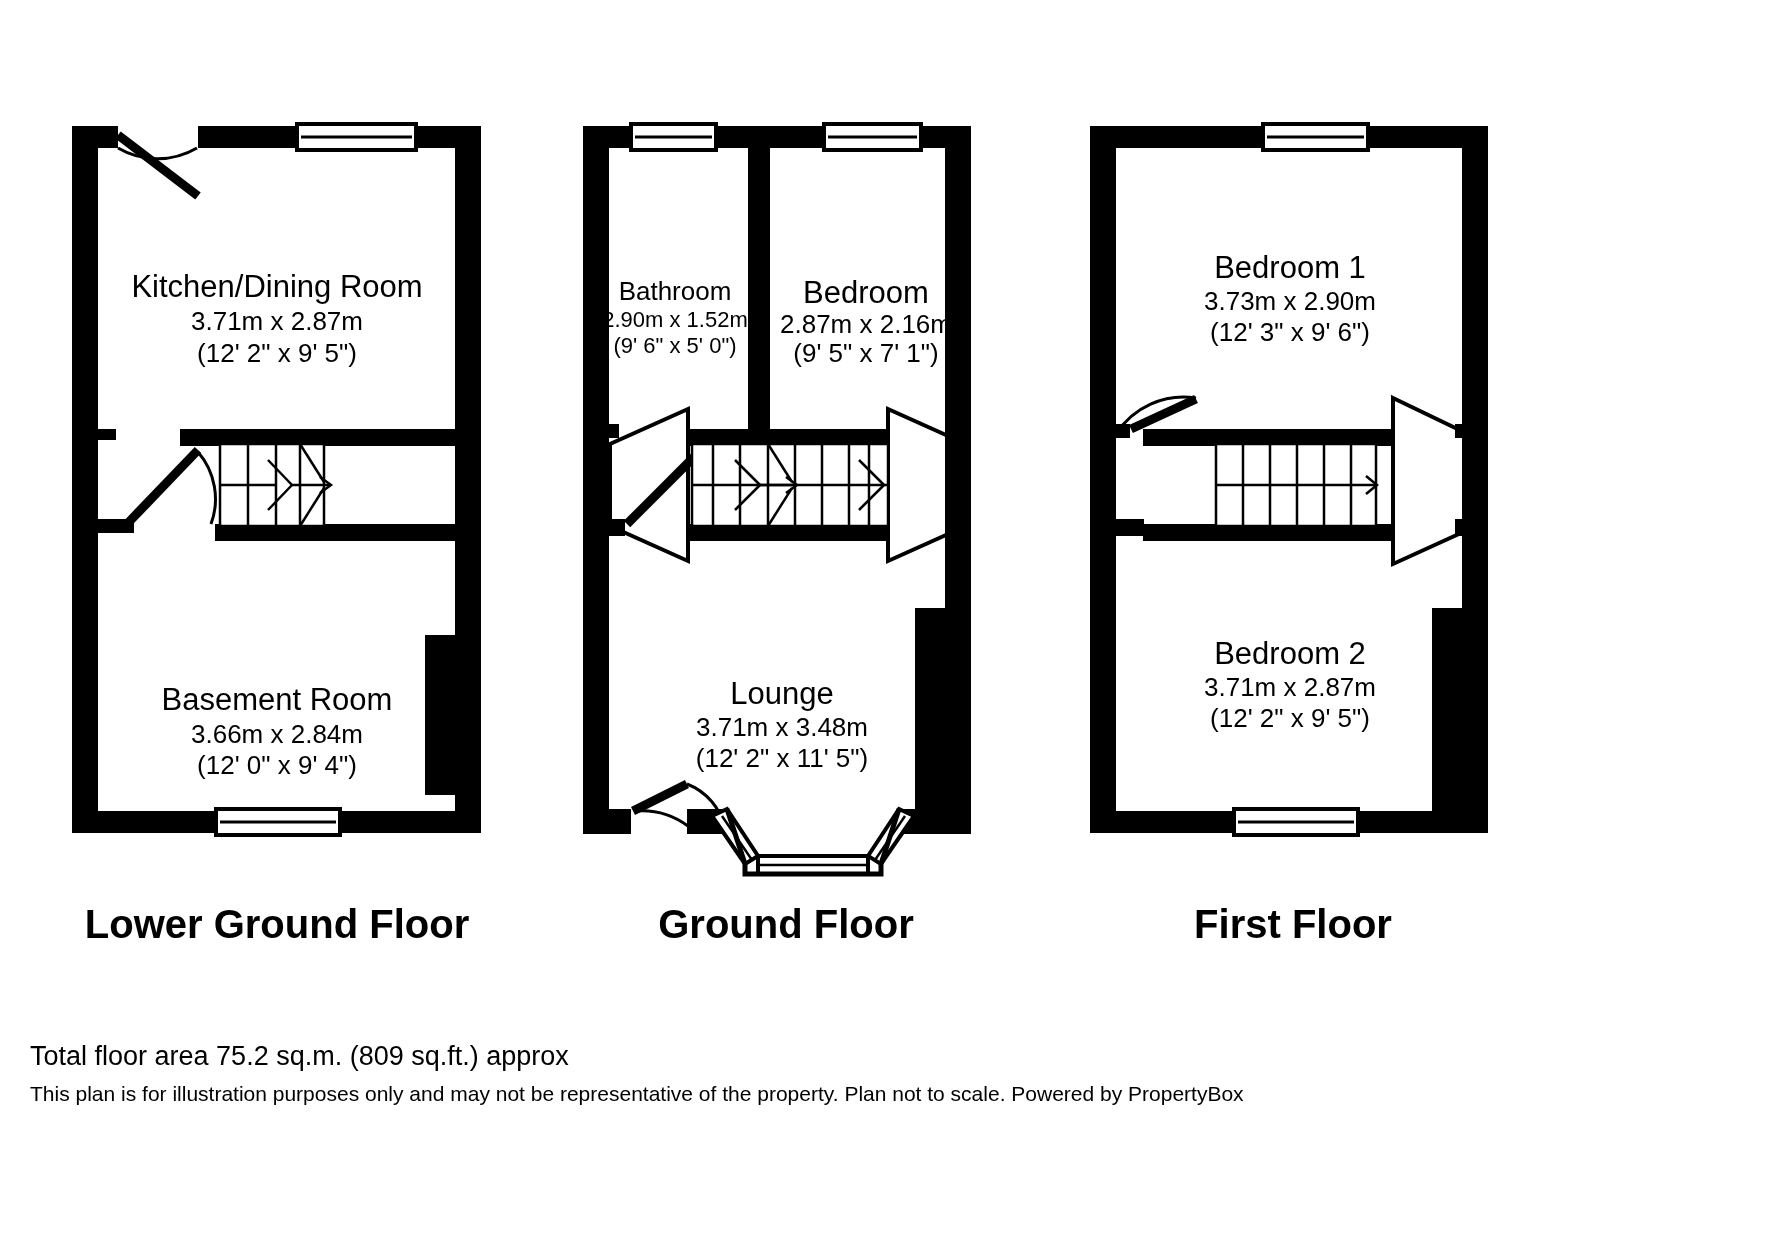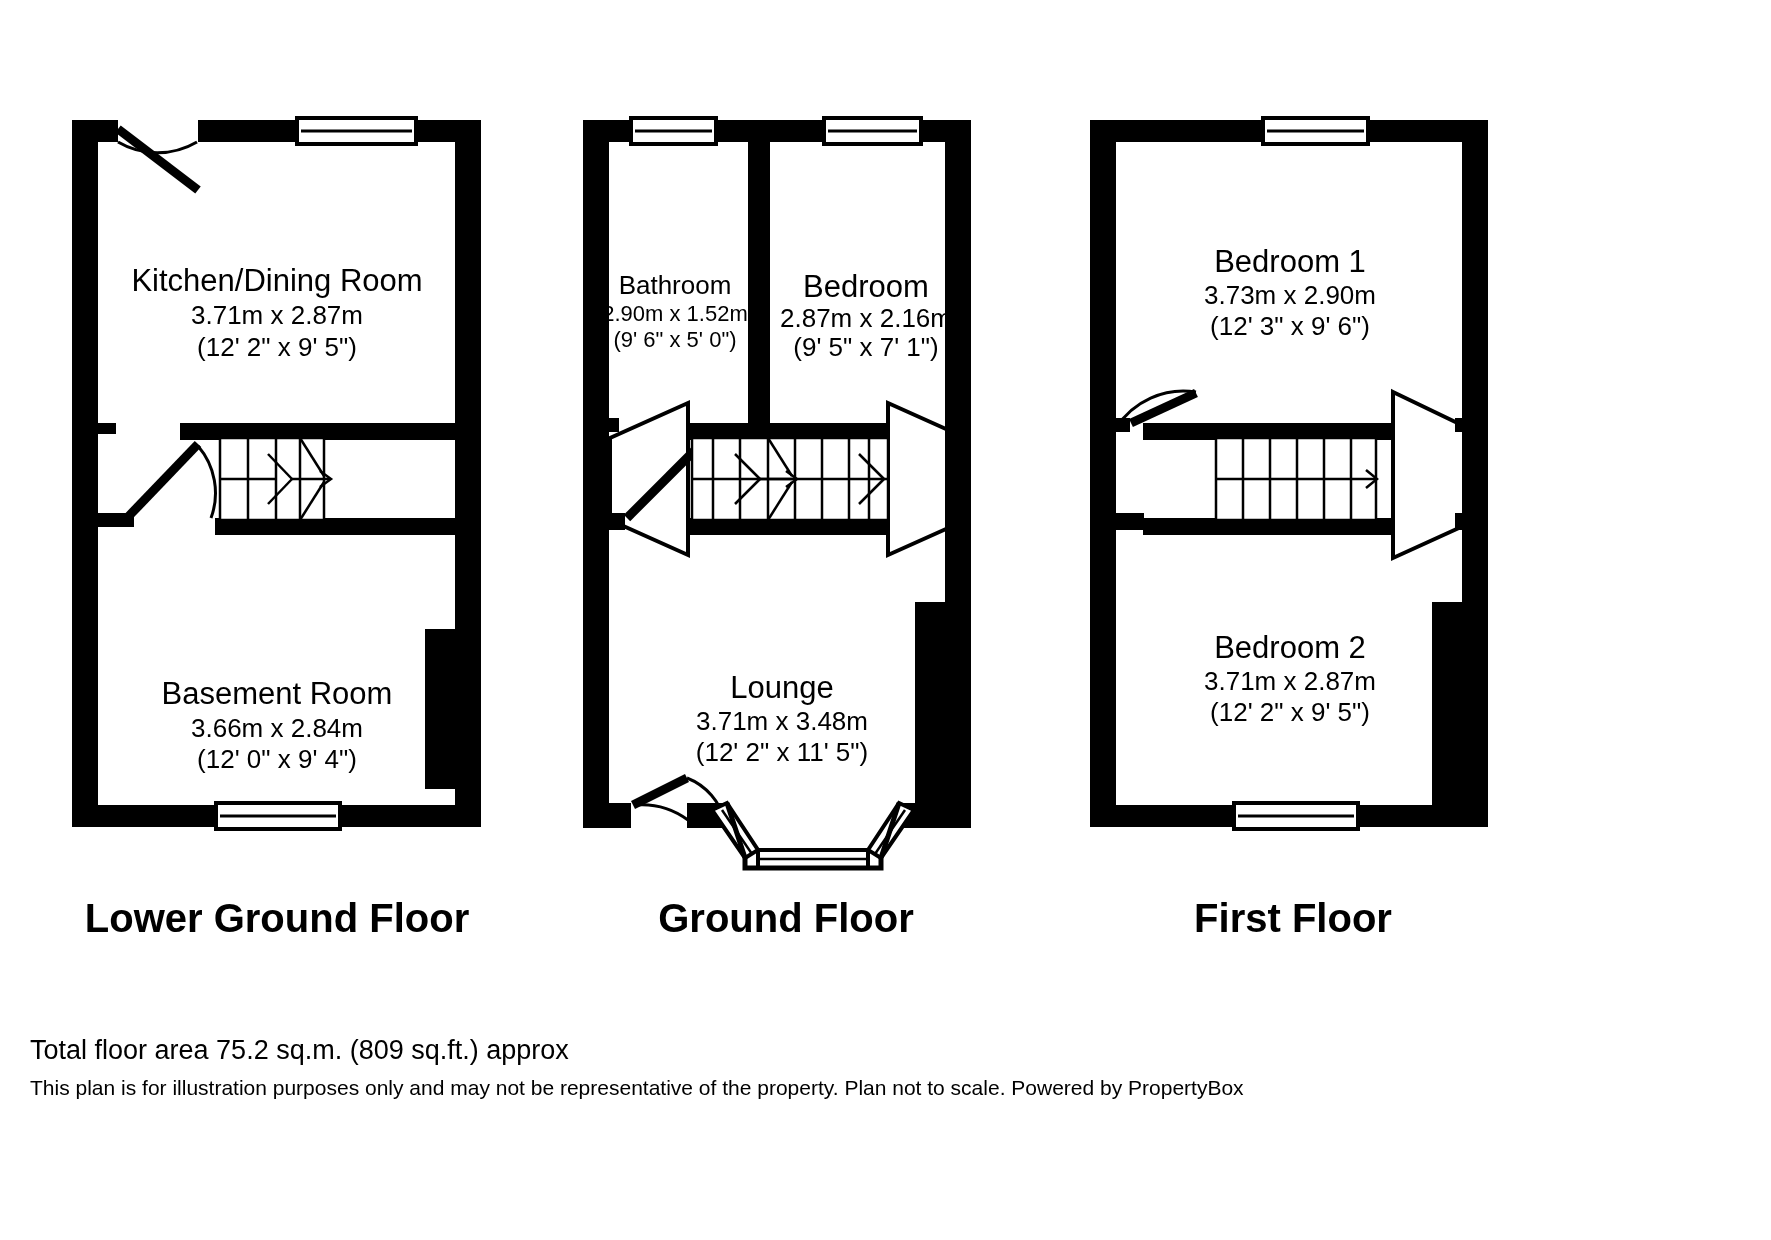--- a/index.html
+++ b/index.html
@@ -10,21 +10,21 @@
   body {
     width: 1771px;
     height: 1240px;
     font-family: "Liberation Sans", sans-serif;
     color: #000000;
     position: relative;
     overflow: hidden;
   }
   #plan-root {
     position: absolute;
-    left: 0; top: 10px;
+    left: 0; top: 16px;
     width: 1771px;
     height: 904px;
   }
   svg#floorplan {
     display: block;
     width: 1771px;
     height: 1240px;
   }
   .wall { fill: #000000; }
   .thinline { stroke: #000000; fill: none; }

